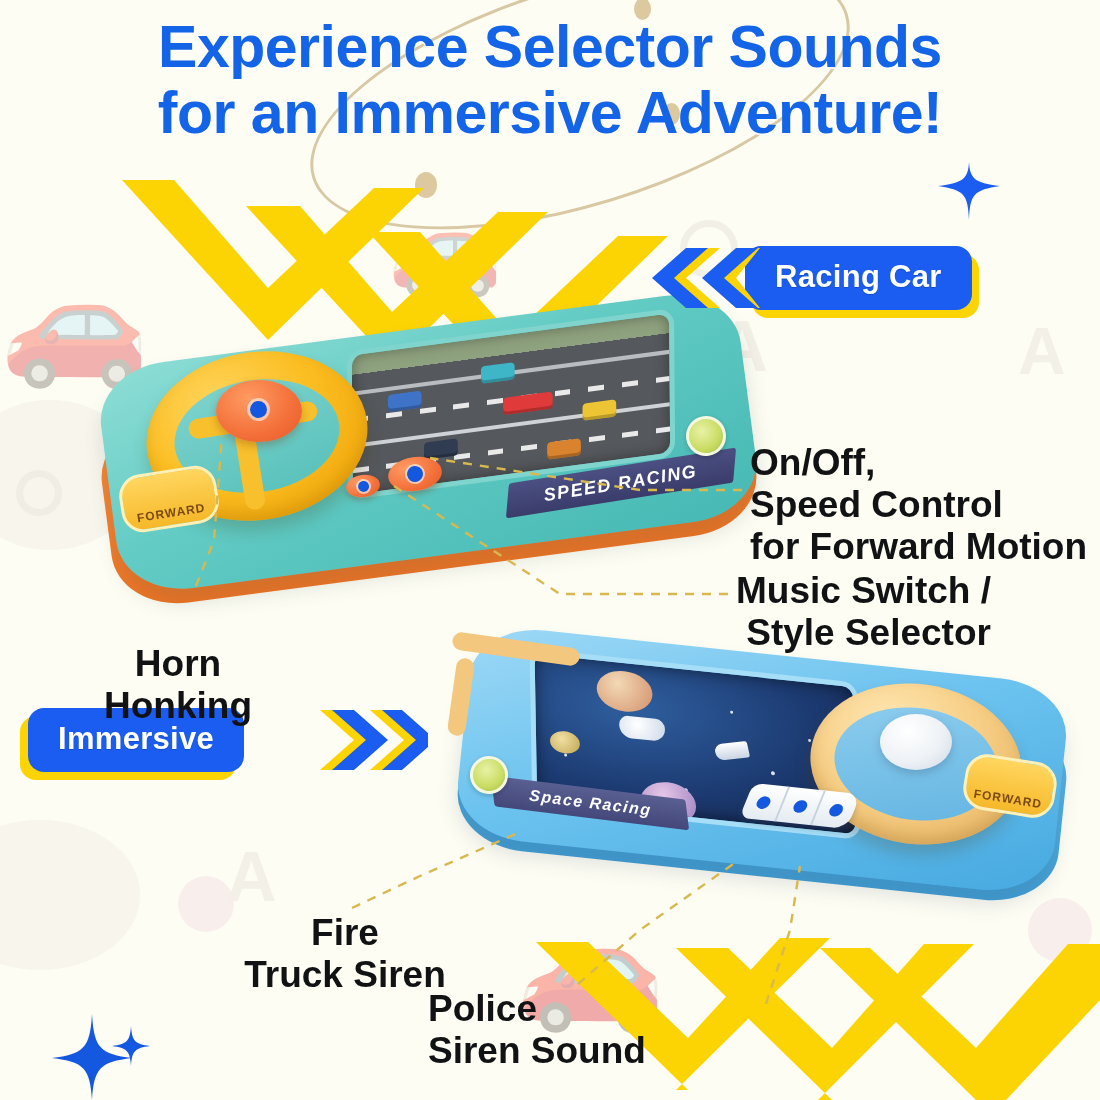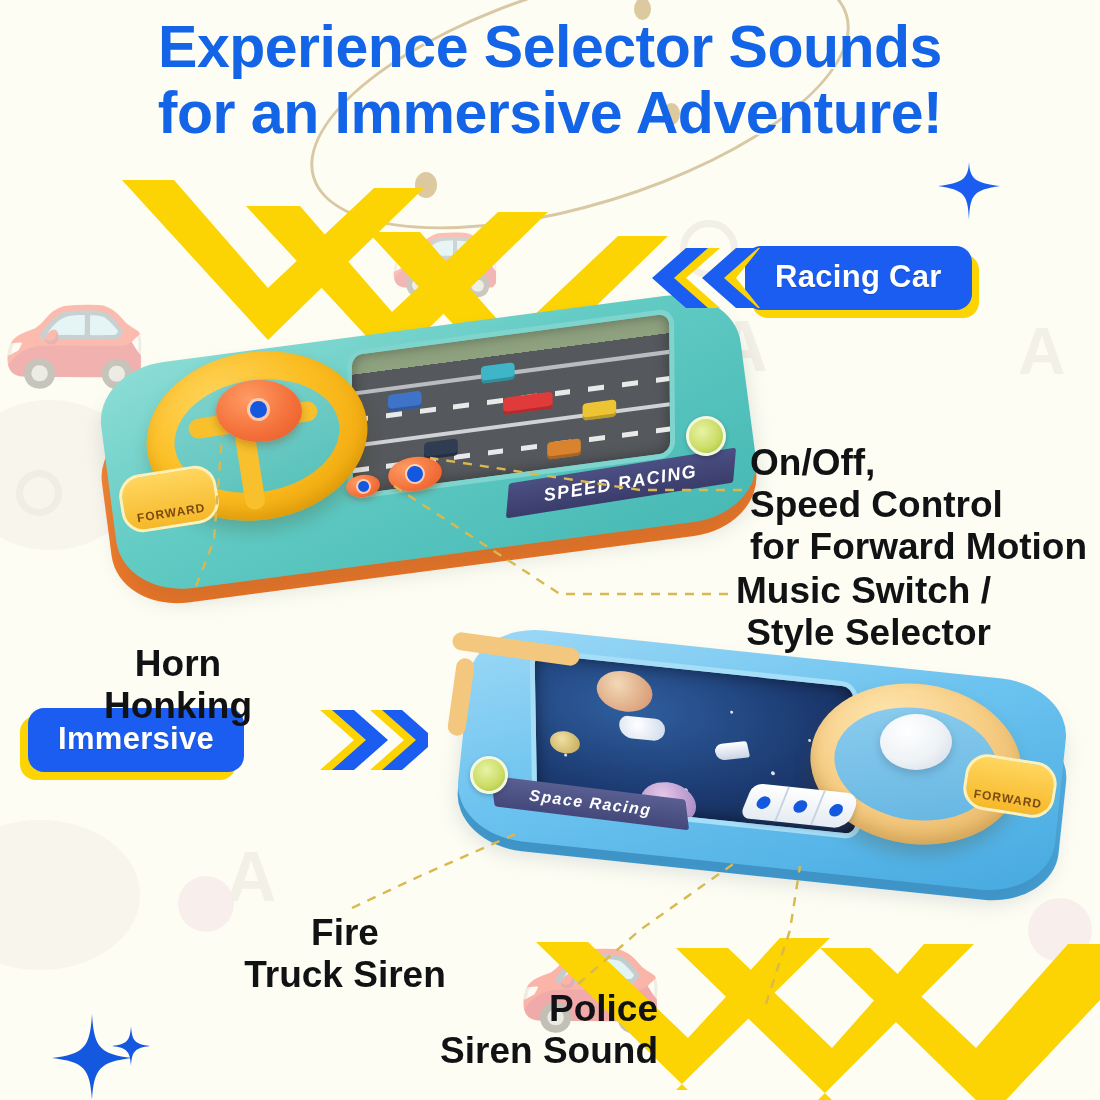--- a/index.html
+++ b/index.html
@@ -305,21 +305,21 @@
     z-index: 8;
     white-space: pre-line;
   }
   .callout.r { text-align: left; }
   .callout.c { text-align: center; }
 
   #co-onoff  { left: 750px; top: 442px; text-align: left; }
   #co-music  { left: 736px; top: 570px; text-align: right; }
   #co-horn   { left: 78px;  top: 600px; width: 200px; text-align: center; margin-top: 43px; }
   #co-fire   { left: 222px; top: 912px; width: 246px; text-align: center; }
-  #co-police { left: 418px; top: 988px; width: 240px; text-align: right; }
+  #co-police { left: 428px; top: 988px; width: 240px; text-align: left; }
   #co-car    { left: 672px; top: 1008px; width: 200px; text-align: center; }
 
   
   .leader { position: absolute; z-index: 5; pointer-events: none; }
 
   
   .sparkle { position: absolute; z-index: 6; }
 </style>
 </head>
 <body>

